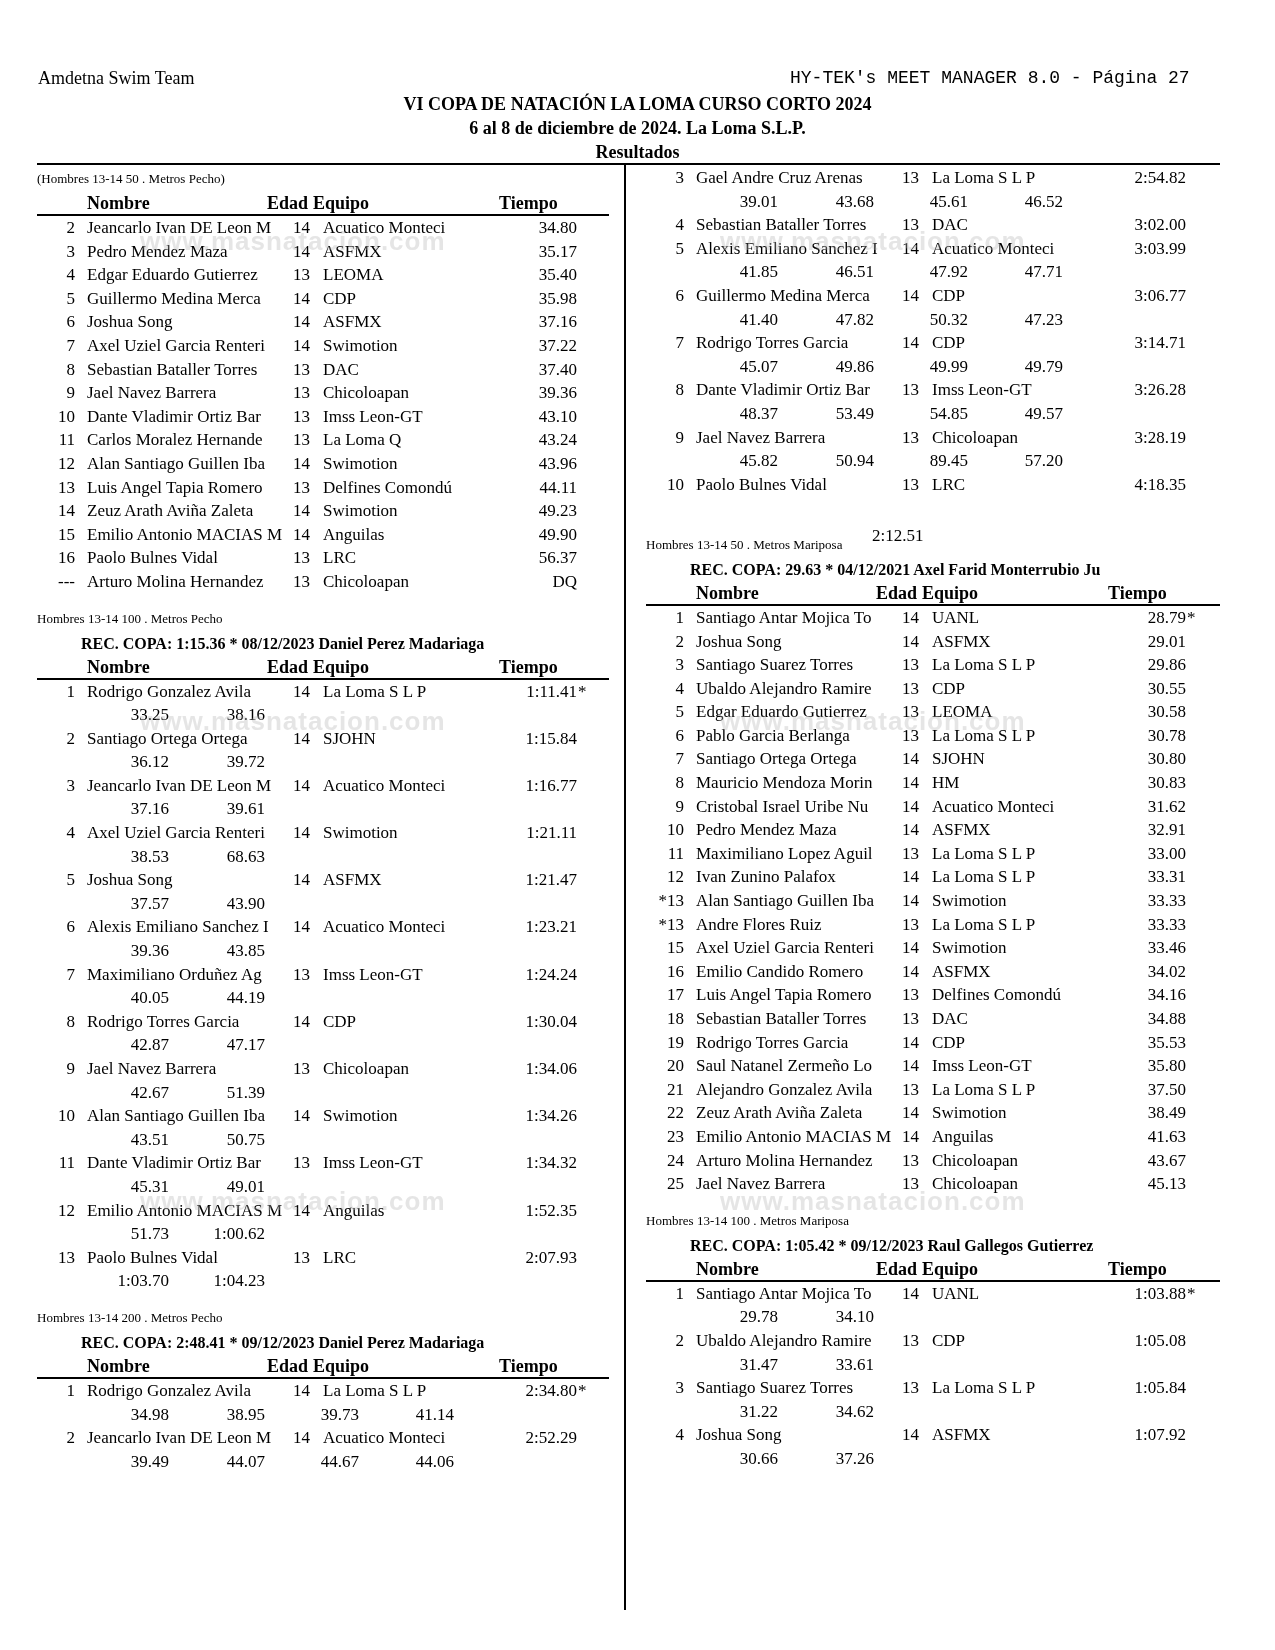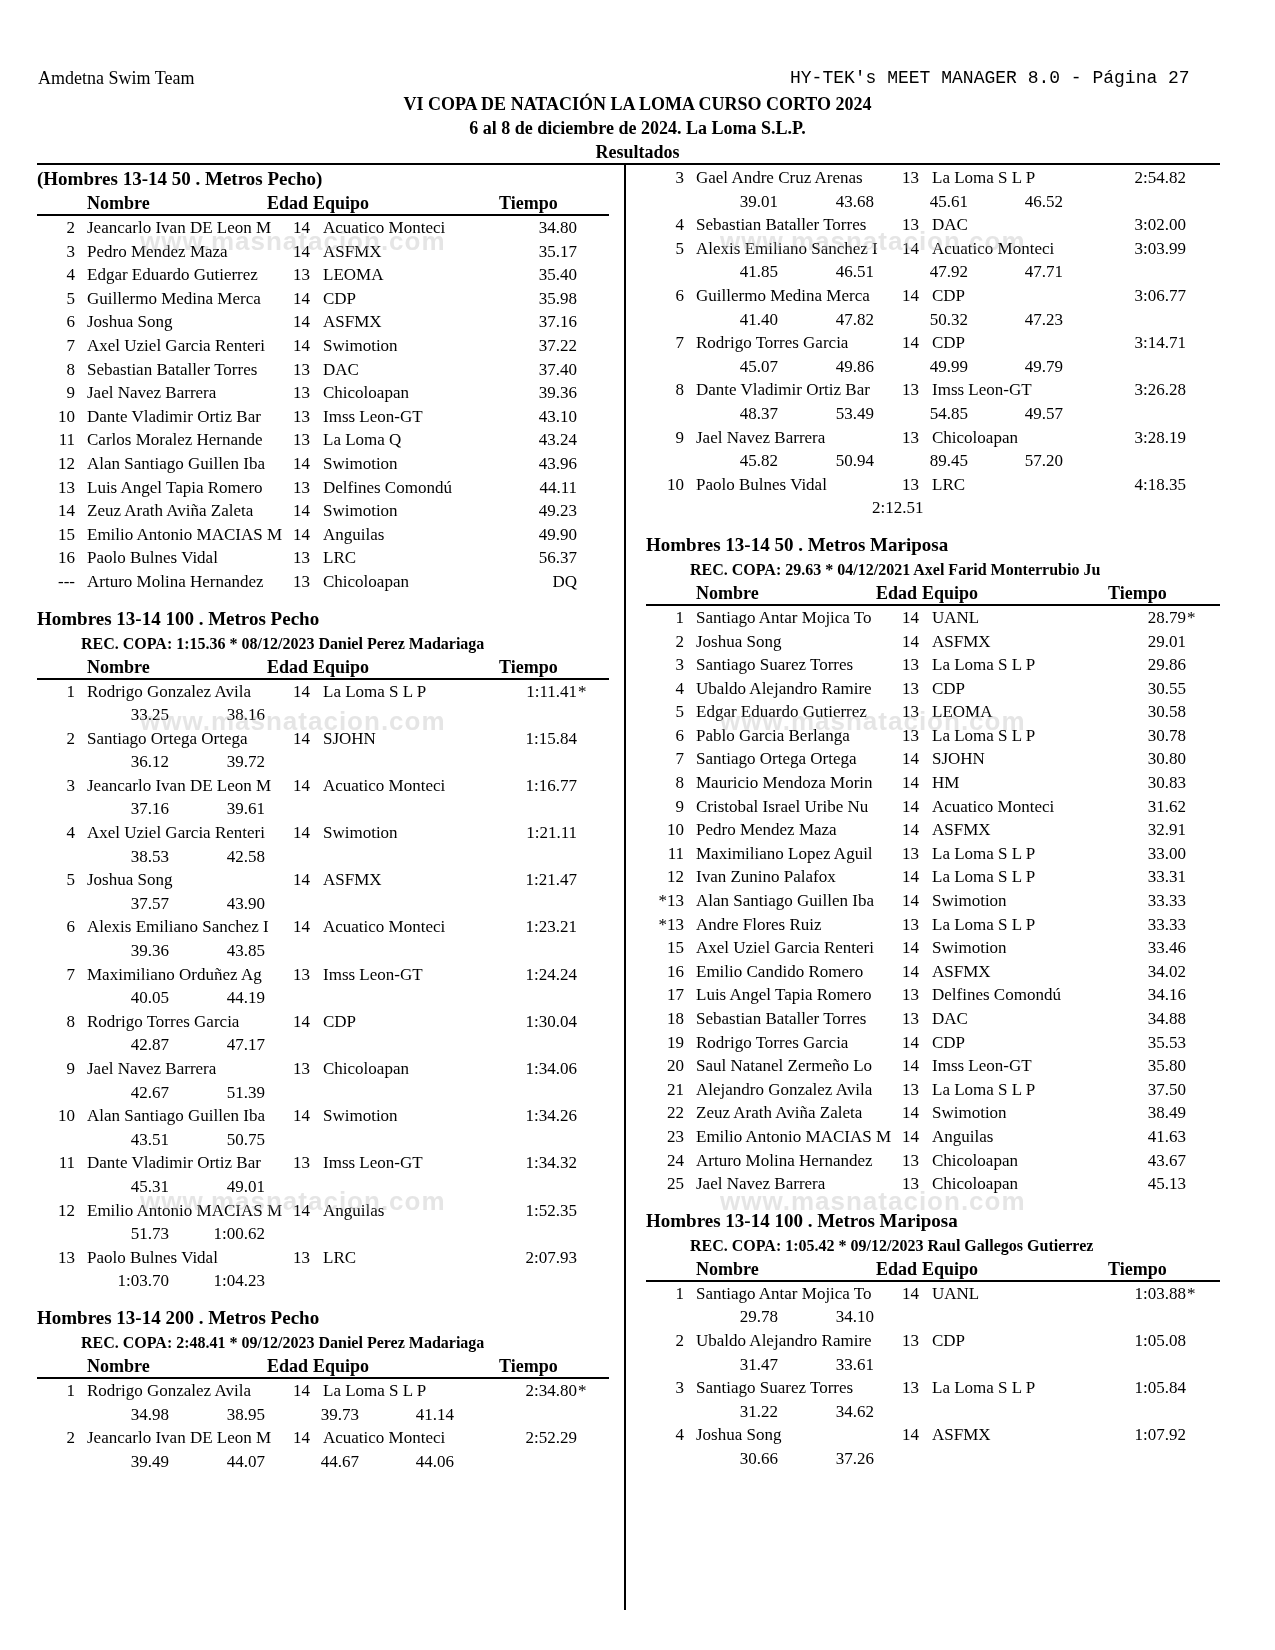--- a/index.html
+++ b/index.html
@@ -9,39 +9,39 @@
   .hdr-right { position:absolute; left:790px; top:68px; font-size:18px;font-family:Liberation Mono, monospace; }
   .title { position:absolute; left:0; width:1275px; text-align:center; font-weight:bold; font-size:18px; }
   .t1 { top:94px; } .t2 { top:118px; } .t3 { top:142px; }
   .topline { position:absolute; left:37px; top:163px; width:1183px; height:2px; background:#000; }
   .vline { position:absolute; left:624px; top:163px; width:2px; height:1447px; background:#000; }
 
   .col { position:absolute; }
   .col-left { left:37px; top:166px; width:572px; }
   .col-right { left:646px; top:166px; width:574px; }
 
-  .ev-title { font-weight:bold; font-size:19px; height:26px; line-height:26px; }
+  .ev-title { font-weight:normal; font-size:13px; height:26px; line-height:26px; }
   .ev-title.gap { margin-top:12px; }
   .rec { font-weight:bold; font-size:16px; height:24px; line-height:24px; padding-left:44px; white-space:nowrap; overflow:hidden; }
   .colhdr { position:relative; height:22px; font-weight:bold; font-size:18px; border-bottom:2px solid #000; }
   .colhdr span { position:absolute; top:0; line-height:22px; }
 
   .row { position:relative; height:23.6px; font-size:17px; line-height:23.6px; white-space:nowrap; }
   .row span { position:absolute; top:0; }
   .c-place { left:0; width:38px; text-align:right; }
   .c-name { left:50px; width:200px; overflow:hidden; }
   .c-age { left:256px; }
   .c-team { left:286px; }
   .c-time { left:440px; width:100px; text-align:right; }
   .c-star { left:541px; }
   .split { position:relative; height:23.6px; font-size:17px; line-height:23.6px; }
   .split span { position:absolute; top:0; width:60px; text-align:right; }
   .s0 { left:72px; } .s1 { left:168px; } .s2 { left:262px; } .s3 { left:357px; }
   .extra-split { position:relative; height:23.6px; font-size:17px; line-height:23.6px; }
-  .extra-split span { position:absolute; left:226px; }
+  .extra-split span { position:absolute; left:226px;margin-top:28px; }
   .watermark { position:absolute; color:rgba(180,180,180,0.35); font-family:"Liberation Sans",sans-serif; font-size:26px; font-weight:bold; letter-spacing:1px; pointer-events:none; }
 </style>
 </head>
 <body>
 
 <div class="hdr-left">Amdetna Swim Team</div>
 <div class="hdr-right">HY-TEK's MEET MANAGER 8.0 - Página 27</div>
 <div class="title t1">VI COPA DE NATACIÓN LA LOMA CURSO CORTO 2024</div>
 <div class="title t2">6 al 8 de diciembre de 2024. La Loma S.L.P.</div>
 <div class="title t3">Resultados</div>
@@ -212,21 +212,21 @@
     </div>
     <div class="row">
       <span class="c-place">4</span>
       <span class="c-name">Axel Uziel Garcia Renteri</span>
       <span class="c-age">14</span>
       <span class="c-team">Swimotion</span>
       <span class="c-time">1:21.11</span>
     </div>
     <div class="split">
       <span class="s0">38.53</span>
-      <span class="s1">42.58</span>
+      <span class="s1">68.63</span>
     </div>
     <div class="row">
       <span class="c-place">5</span>
       <span class="c-name">Joshua Song</span>
       <span class="c-age">14</span>
       <span class="c-team">ASFMX</span>
       <span class="c-time">1:21.47</span>
     </div>
     <div class="split">
       <span class="s0">37.57</span>

